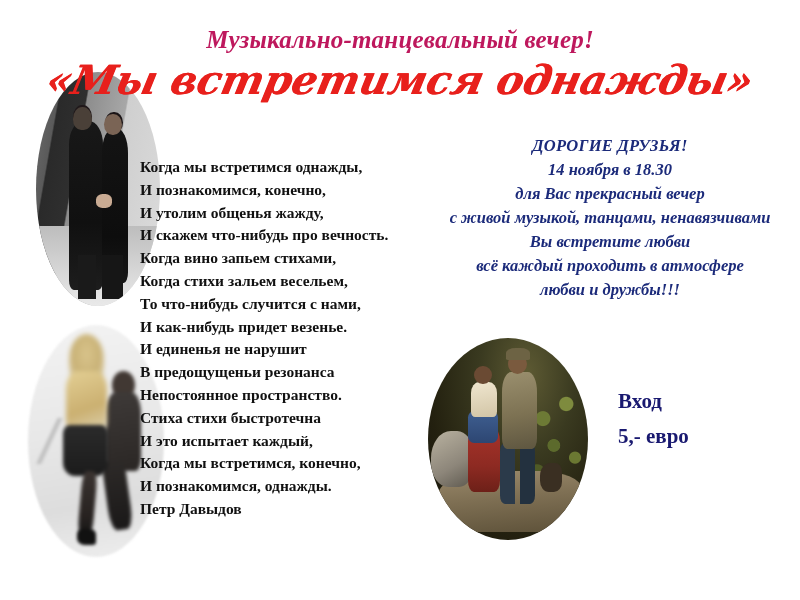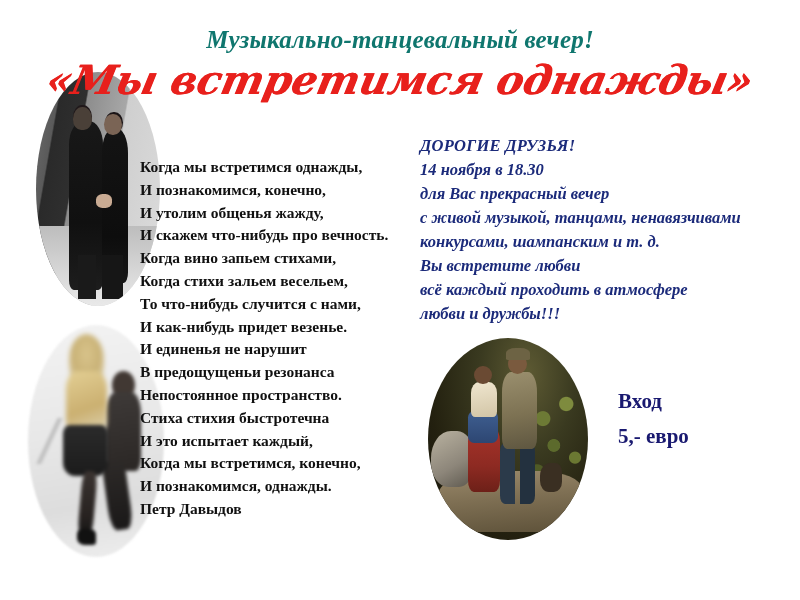--- a/index.html
+++ b/index.html
@@ -22,21 +22,21 @@
     position: absolute;
     left: 0;
     top: 26px;
     width: 800px;
     text-align: center;
     font-family: "Liberation Serif", "DejaVu Serif", serif;
     font-weight: bold;
     font-style: italic;
     font-size: 25px;
     letter-spacing: 0.2px;
-    color: #0f766e;
+    color: #be185d;
     white-space: nowrap;
   }
   .title-script {
     position: absolute;
     left: 0;
     top: 56px;
     width: 800px;
     text-align: center;
     font-family: "DejaVu Serif", "Liberation Serif", serif;
     font-weight: bold;
@@ -381,21 +381,21 @@
     white-space: nowrap;
   }
   #poem .line { display: block; }
 
   
   #announcement {
     position: absolute;
     left: 420px;
     top: 134px;
     width: 380px;
-    text-align: left;
+    text-align: center;
     font-family: "Liberation Serif", "DejaVu Serif", serif;
     font-weight: bold;
     font-style: italic;
     font-size: 16.5px;
     line-height: 24px;
     color: #1b2a7a;
     white-space: nowrap;
   }
   #announcement .line { display: block; }
   #announcement .line-head { letter-spacing: 0.3px; }
@@ -451,33 +451,32 @@
     <span class="line">И познакомимся, конечно,</span>
     <span class="line">И утолим общенья жажду,</span>
     <span class="line">И скажем что-нибудь про вечность.</span>
     <span class="line">Когда вино запьем стихами,</span>
     <span class="line">Когда стихи зальем весельем,</span>
     <span class="line">То что-нибудь случится с нами,</span>
     <span class="line">И как-нибудь придет везенье.</span>
     <span class="line">И единенья не нарушит</span>
     <span class="line">В предощущеньи резонанса</span>
     <span class="line">Непостоянное пространство.</span>
-    <span class="line">Стиха стихия быстротечна</span>
+    <span class="line">Стиха стихи быстротечна</span>
     <span class="line">И это испытает каждый,</span>
     <span class="line">Когда мы встретимся, конечно,</span>
     <span class="line">И познакомимся, однажды.</span>
     <span class="line">Петр Давыдов</span>
   </div>
 
   <div id="announcement">
     <span class="line line-head">ДОРОГИЕ ДРУЗЬЯ!</span>
     <span class="line">14 ноября в 18.30</span>
     <span class="line">для Вас прекрасный вечер</span>
     <span class="line">с живой музыкой, танцами, ненавязчивами</span>
-    <span class="line">конкурсами, шампанским и т. д.</span>
     <span class="line">Вы встретите любви</span>
     <span class="line">всё каждый проходить в атмосфере</span>
     <span class="line">любви и дружбы!!!</span>
   </div>
 
   <div class="oval" id="photo-painting">
     <div class="bg"></div>
     <div class="foliage"></div>
     <div class="path"></div>
     <div class="rock"></div>

